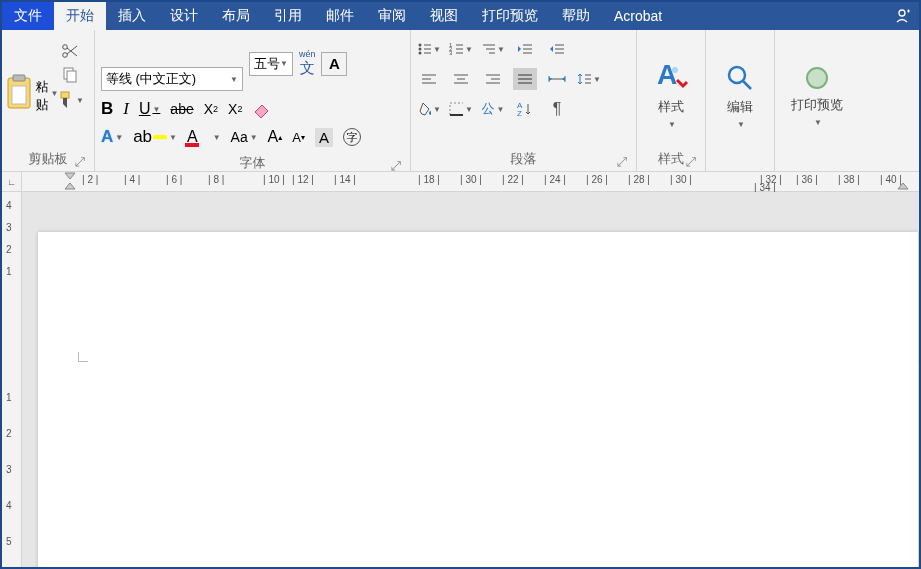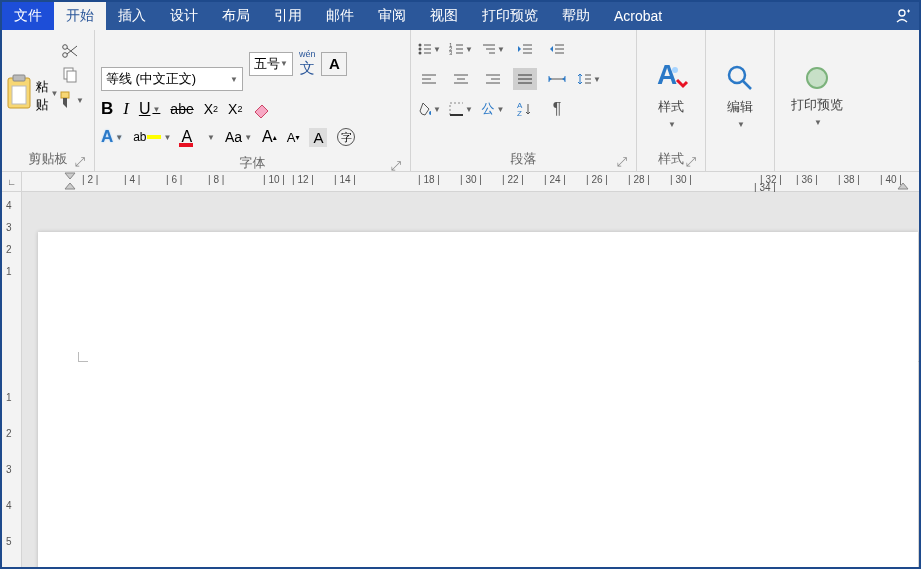--- a/index.html
+++ b/index.html
@@ -166,21 +166,21 @@
               <svg width="20" height="18" viewBox="0 0 20 18">
                 <path d="M3 12 L10 5 L16 11 L9 18 Z" fill="#f7a8c4" stroke="#c46"></path>
                 <path d="M3 12 L7 16" stroke="#c46"></path>
               </svg>
             </span>
           </span>
       </div>
       <div class="row row3">
         <span class="btn" style="color:#2b79c7;font-size:17px;font-weight:bold;text-shadow:0 0 2px #9cf;">A<span class="drop">▼</span></span>
         <span class="btn">
-            <span style="font-size:12px;">ab</span>
+            <span style="font-size:17px;">ab</span>
             <span style="display:inline-block;width:14px;height:4px;background:#ffff00;margin-left:1px;"></span>
             <span class="drop">▼</span>
           </span>
         <span class="btn">
             <span style="font-size:16px;">A</span>
             <span style="display:inline-block;width:14px;height:4px;background:#e81123;margin-left:-13px;position:relative;top:8px;"></span>
             <span class="drop" style="margin-left:14px;">▼</span>
           </span>
         <span class="btn" style="font-size:14px;">Aa<span class="drop">▼</span></span>
         <span class="btn" style="font-size:16px;">A<sup style="font-size:8px;">▴</sup></span>

